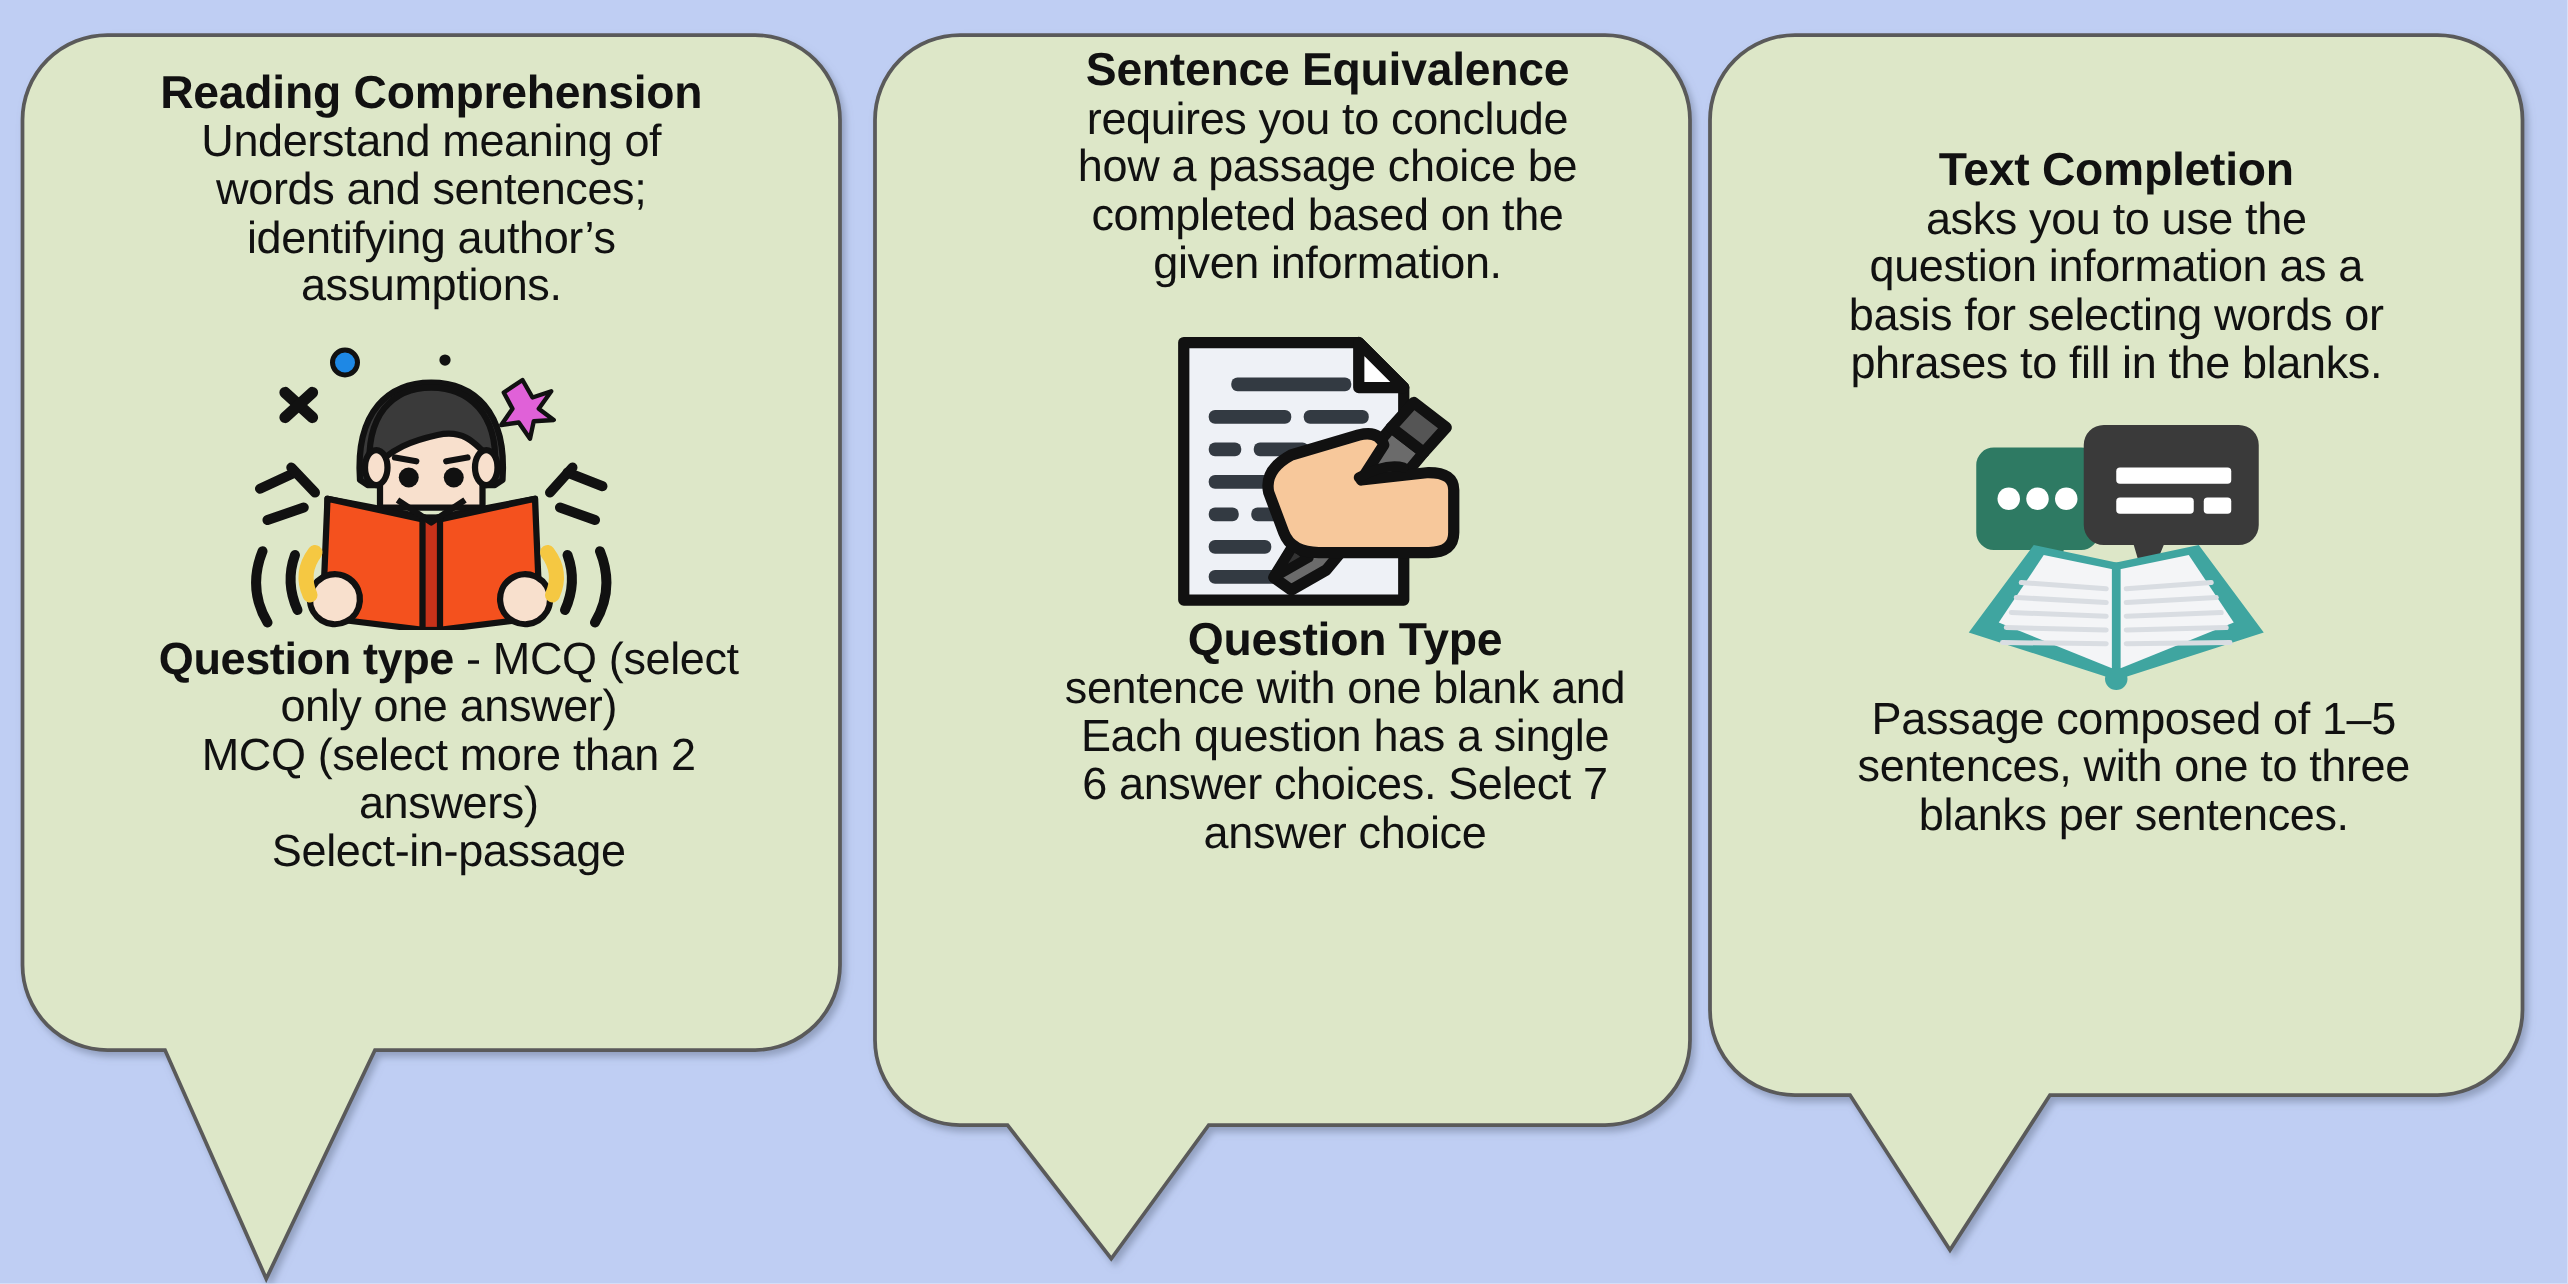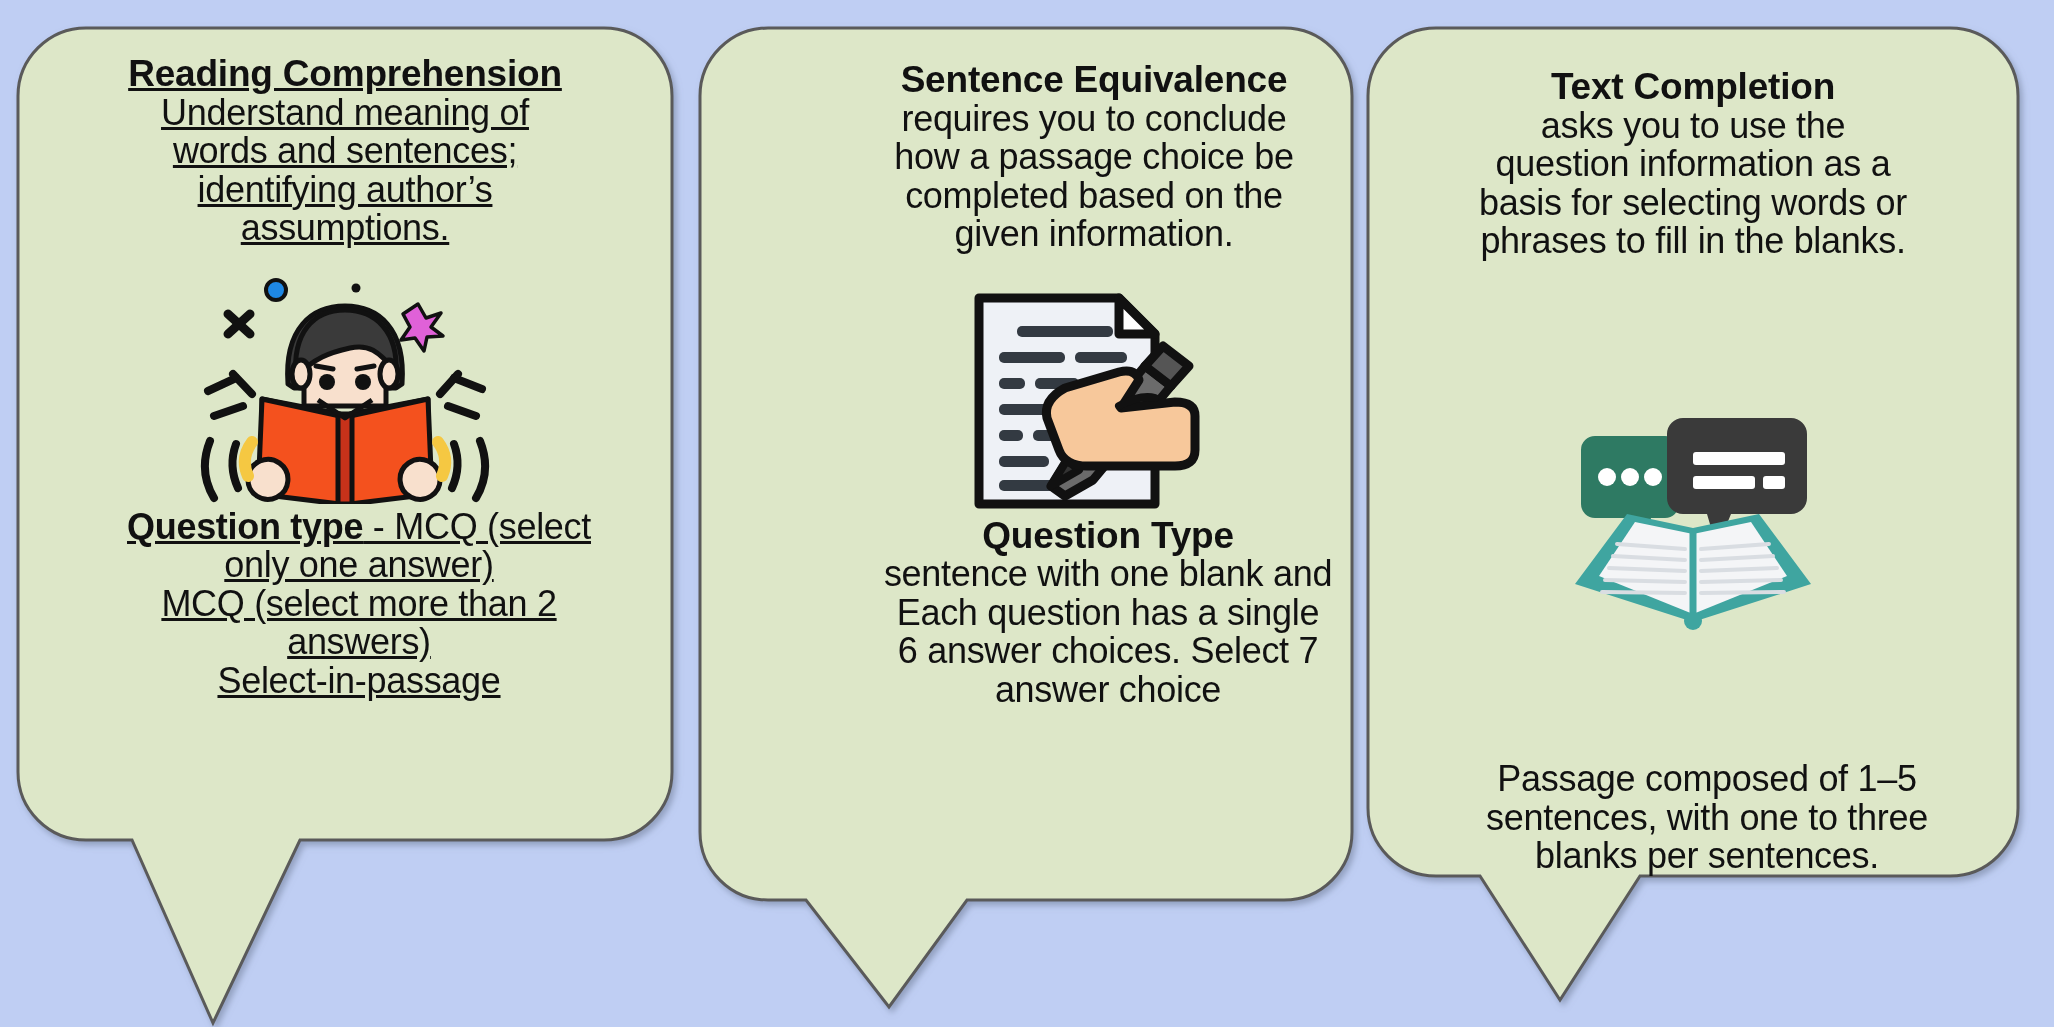--- a/index.html
+++ b/index.html
@@ -27,23 +27,23 @@
   }
   .card {
     position: absolute;
     box-sizing: border-box;
     display: flex;
     flex-direction: column;
     align-items: center;
     text-align: center;
     color: #111111;
   }
-  #card-1 { left: 18px;   top: 28px;  width: 654px; height: 812px; padding: 26px 30px 0 30px; text-decoration: underline; }
-  #card-2 { left: 740px;  top: 28px;  width: 708px; height: 872px; padding: 32px 28px 0 28px; }
-  #card-3 { left: 1368px; top: 28px;  width: 650px; height: 848px; padding: 39px 30px 0 30px; justify-content: space-between; }
+  #card-1 { left: 18px;   top: 28px;  width: 654px; height: 812px; padding: 26px 30px 0 30px; }
+  #card-2 { left: 708px;  top: 28px;  width: 708px; height: 872px; padding: 8px 28px 0 28px; }
+  #card-3 { left: 1368px; top: 28px;  width: 650px; height: 848px; padding: 88px 30px 0 30px; }
 
   .card-heading {
     font-weight: bold;
     font-size: 37px;
     line-height: 1.07;
     letter-spacing: -0.2px;
     margin: 0;
   }
   .card-body {
     font-size: 36px;

